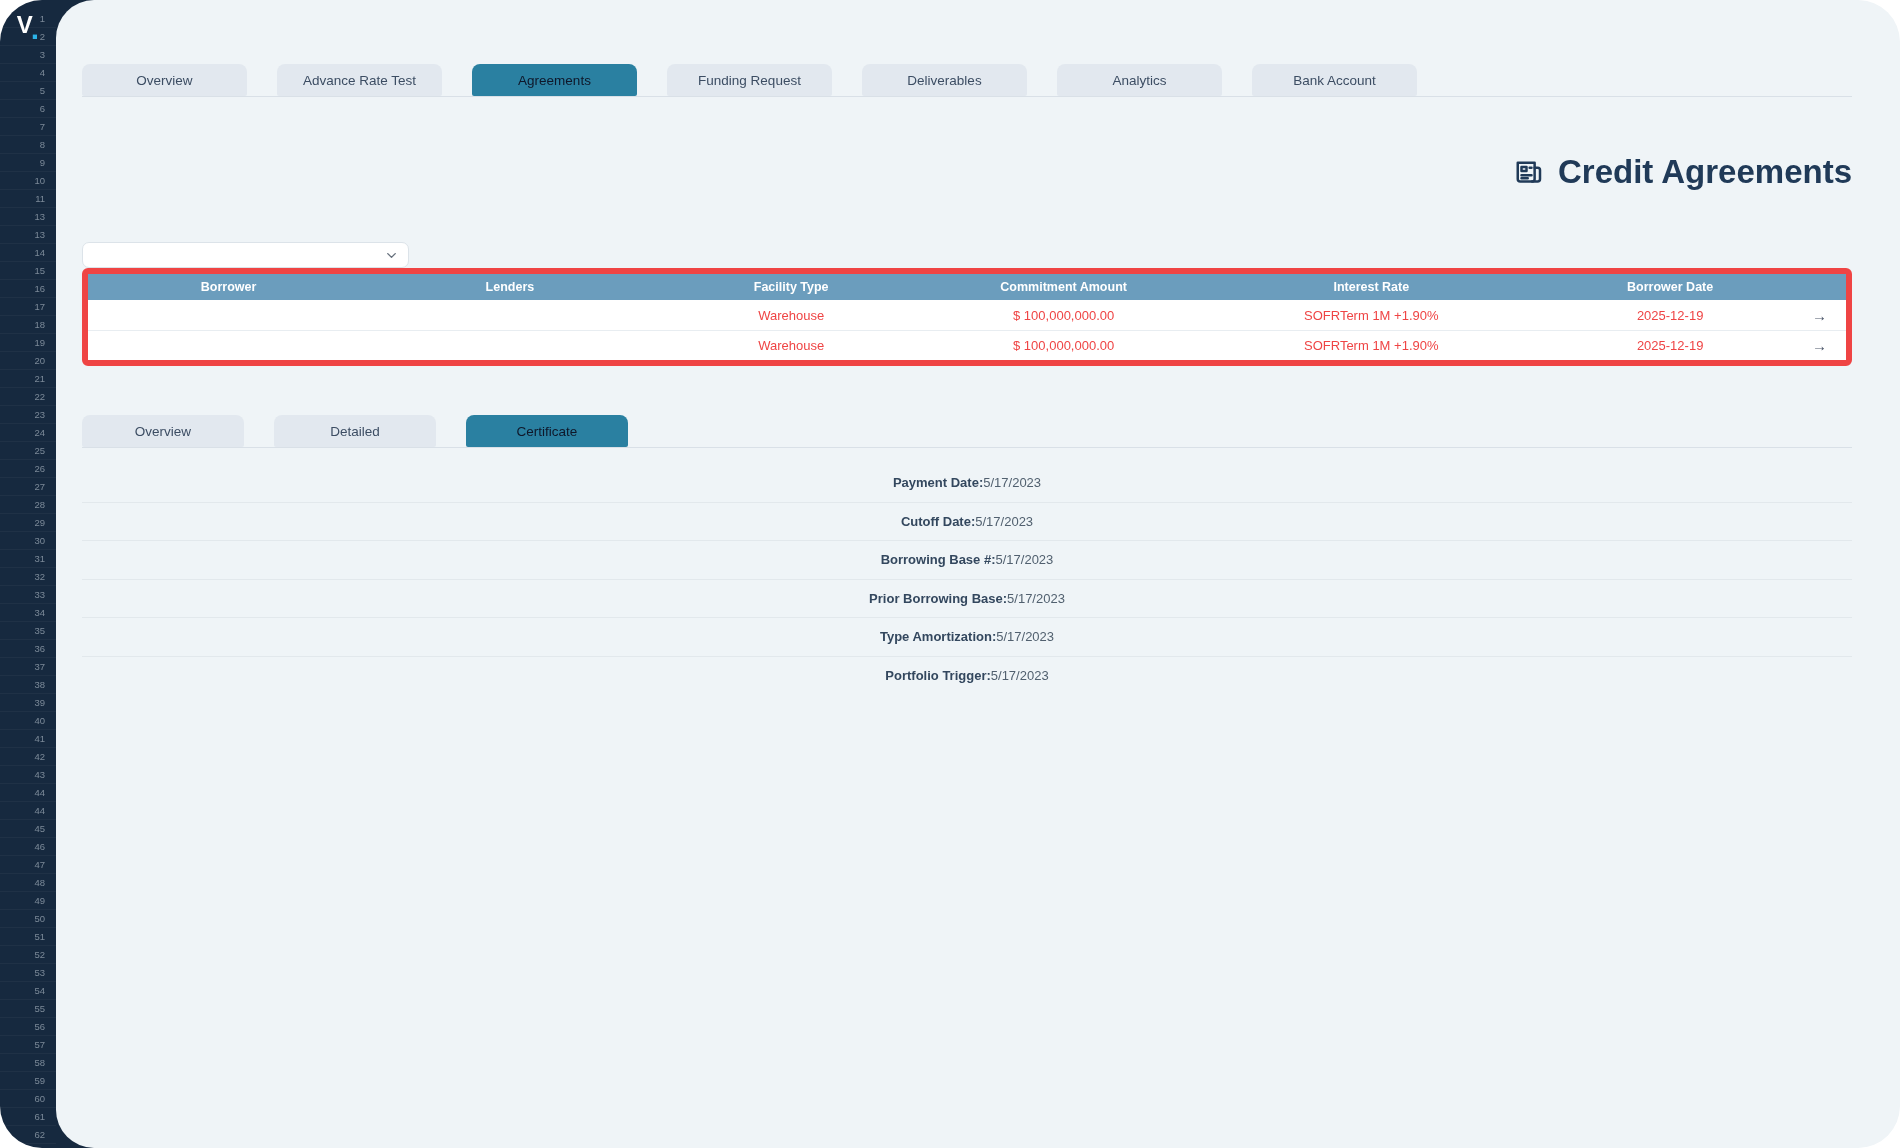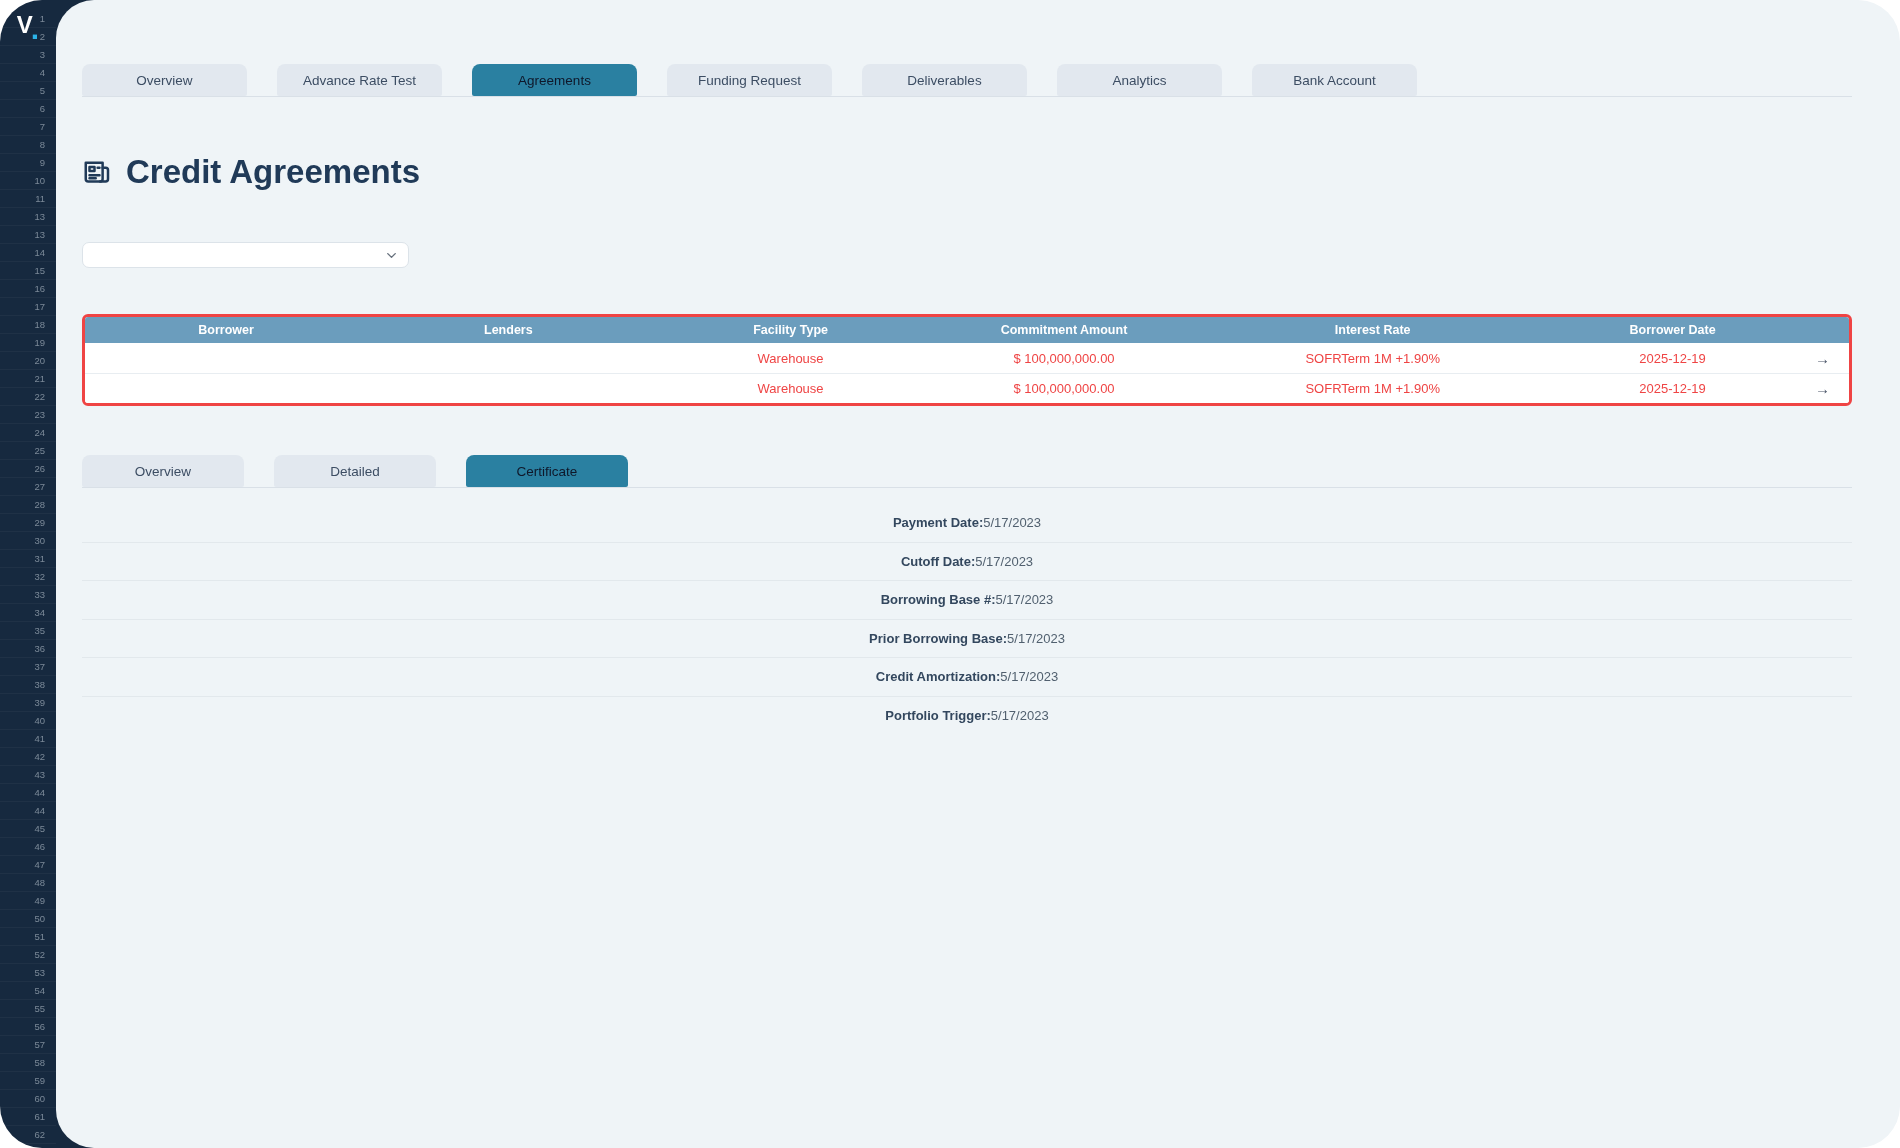--- a/index.html
+++ b/index.html
@@ -69,42 +69,42 @@
     cursor: pointer; flex: none;
   }
   .tabbar.sub .tab { width: 162px; }
   .tab.active { background: #2a80a1; color: #0f172a; }
 
   
   .title-row {
     margin-top: 56px;
     display: flex; align-items: center; gap: 14px;
     color: #203a58;
+    justify-content: flex-end;
   }
   .title-row h1 { font-size: 33px; font-weight: 700; letter-spacing: 0; }
   .title-row svg { width: 30px; height: 30px; }
 
   
   .select {
     margin-top: 51px;
     width: 327px; height: 26px;
     background: #ffffff;
     border: 1px solid #dce3e9;
     border-radius: 7px;
     display: flex; align-items: center; justify-content: flex-end;
     padding: 0 9px;
     cursor: pointer;
   }
   .select .value { flex: 1; font-size: 12px; color: #5b6673; }
   .select svg { width: 15px; height: 15px; }
 
   
   .agr-table {
-    margin-top: 46px;
-    border: 3px solid #ef4444;
+    border: 6px solid #ef4444;
     border-radius: 6px;
     overflow: hidden;
     background: #ffffff;
   }
   .t-row {
     display: grid;
     grid-template-columns: 16% 16% 16% 15% 20% 14% 3%;
     align-items: center;
   }
   .t-head {
@@ -283,21 +283,21 @@
   </div>
           <div class="field-row">
     <span class="field-label">Borrowing Base #:</span>
     <span class="field-value">5/17/2023</span>
   </div>
           <div class="field-row">
     <span class="field-label">Prior Borrowing Base:</span>
     <span class="field-value">5/17/2023</span>
   </div>
           <div class="field-row">
-    <span class="field-label">Credit Amortization:</span>
+    <span class="field-label">Type Amortization:</span>
     <span class="field-value">5/17/2023</span>
   </div>
           <div class="field-row">
     <span class="field-label">Portfolio Trigger:</span>
     <span class="field-value">5/17/2023</span>
   </div>
         </div>
 
     </div>
   </div>

